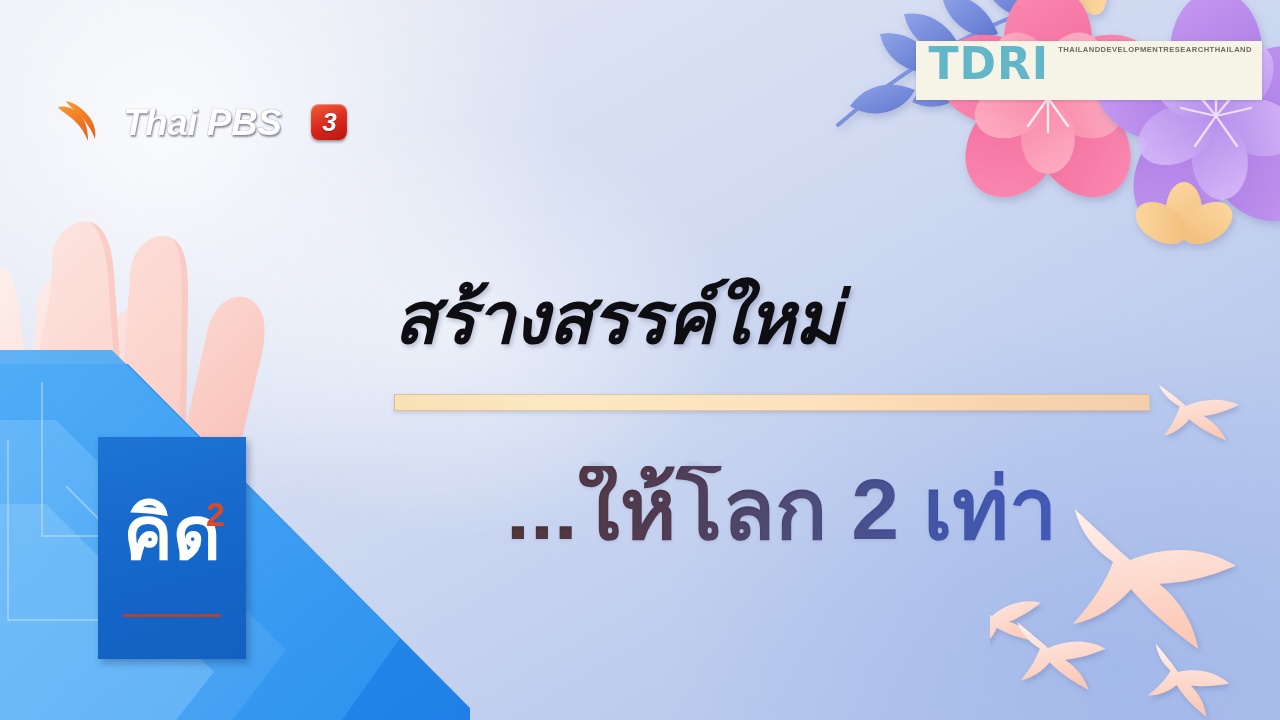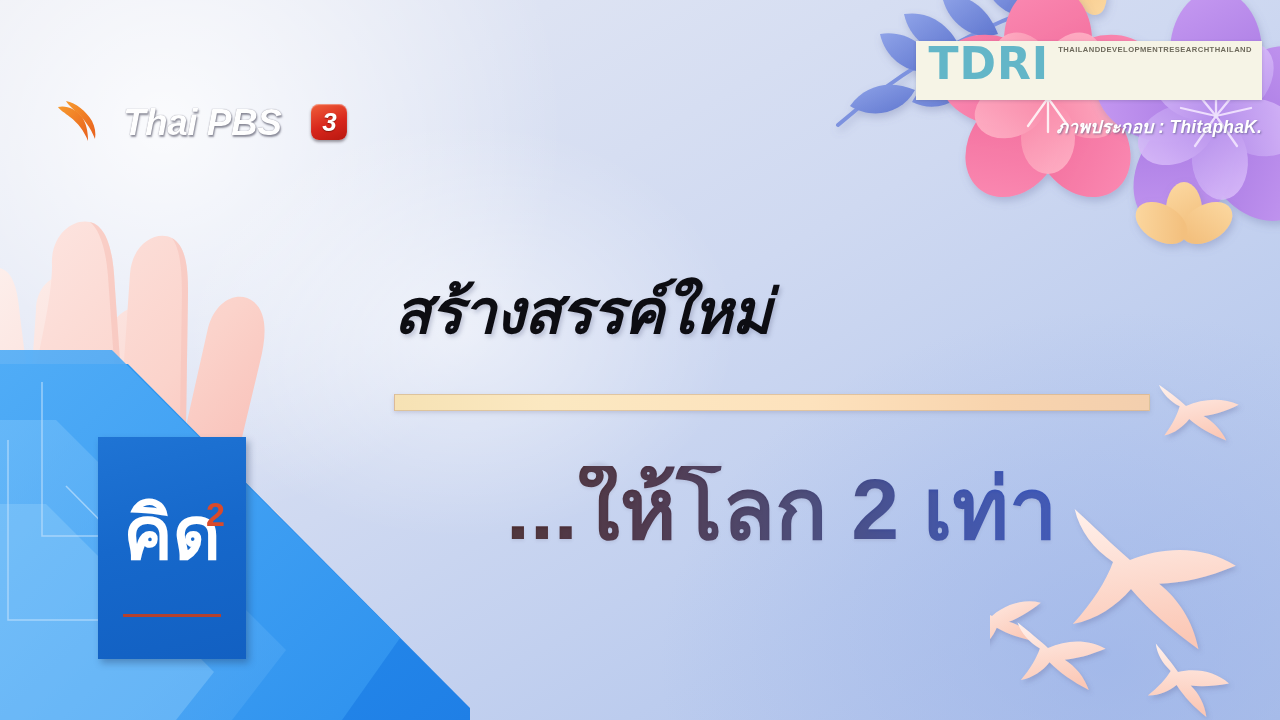--- a/index.html
+++ b/index.html
@@ -78,21 +78,21 @@
   .line1{
     position:absolute;left:214px;top:143px;
     font-size:86px;font-weight:bold;line-height:1;
     background:linear-gradient(95deg,#4b2c2f 0%,#4a3042 30%,#4a4470 62%,#4059b6 100%);
     -webkit-background-clip:text;background-clip:text;color:transparent;
     text-shadow:0 2px 3px rgba(120,120,150,.16);
     white-space:nowrap;
   }
   .line2{
     position:absolute;left:394px;top:282px;
-    font-size:61px;font-weight:bold;font-style:italic;line-height:1;
+    font-size:72px;font-weight:bold;font-style:italic;line-height:1;
     color:#0d0d12;white-space:nowrap;
     text-shadow:2px 3px 4px rgba(110,115,150,.35);
     letter-spacing:-1px;
   }
   .rule{
     position:absolute;left:394px;top:394px;width:756px;height:17px;
     background:linear-gradient(90deg,#f6e2b4 0%,#fbe8c1 20%,#fde2bd 55%,#f8d4ae 80%,#f3cfae 100%);
     border:1px solid rgba(200,170,135,.55);
     box-shadow:0 2px 4px rgba(120,120,150,.25);
   }
@@ -427,21 +427,20 @@
   <div class="tdri">
     <span class="tdri-main">TDRI</span>
     <span class="tdri-sub">
       <span>THAILAND</span>
       <span>DEVELOPMENT</span>
       <span>RESEARCH</span>
       <span>THAILAND</span>
     </span>
   </div>
 
-  <div class="credit">ภาพประกอบ : ThitaphaK.</div>
 
   <div class="line2">สร้างสรรค์ใหม่</div>
   <div class="rule"></div>
   <div class="line3">...ให้โลก 2 เท่า</div>
 
   <div class="kid">
     <div class="kid-text">คิด</div>
     <div class="kid-sup">2</div>
     <div class="kid-underline"></div>
   </div>

